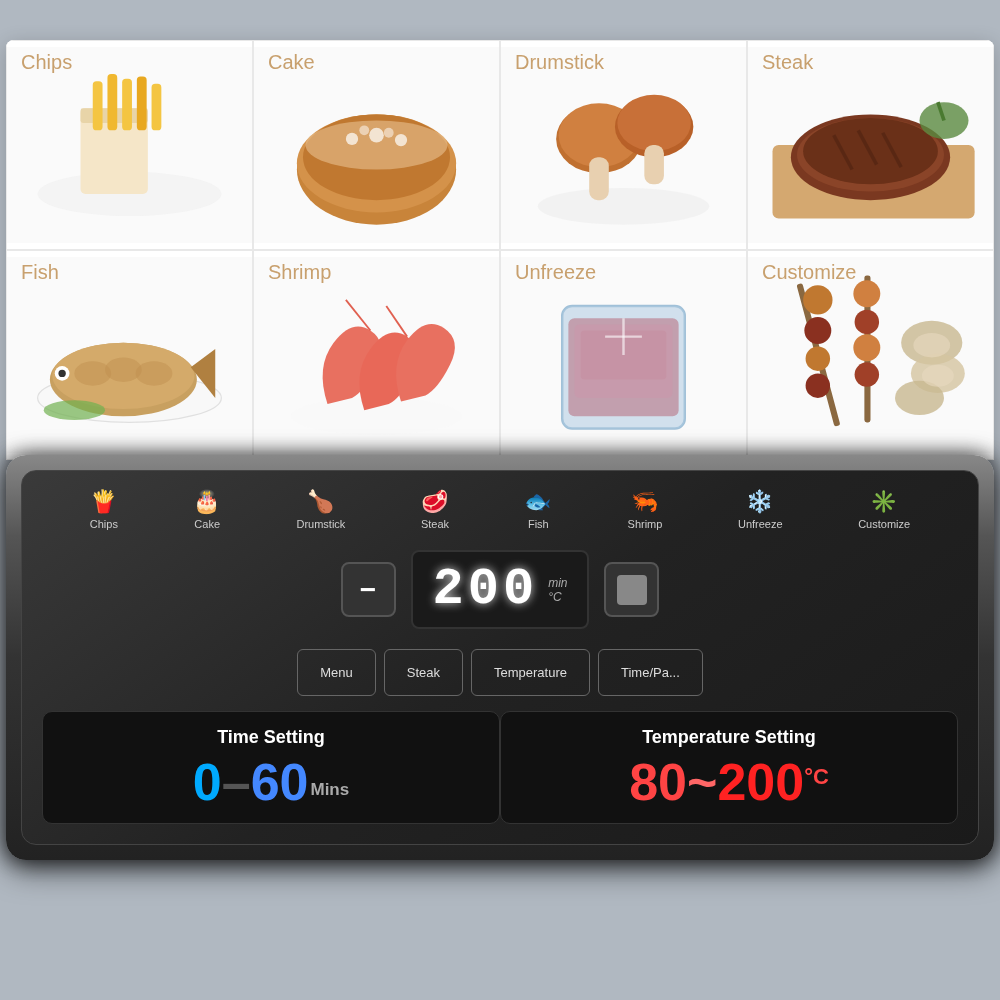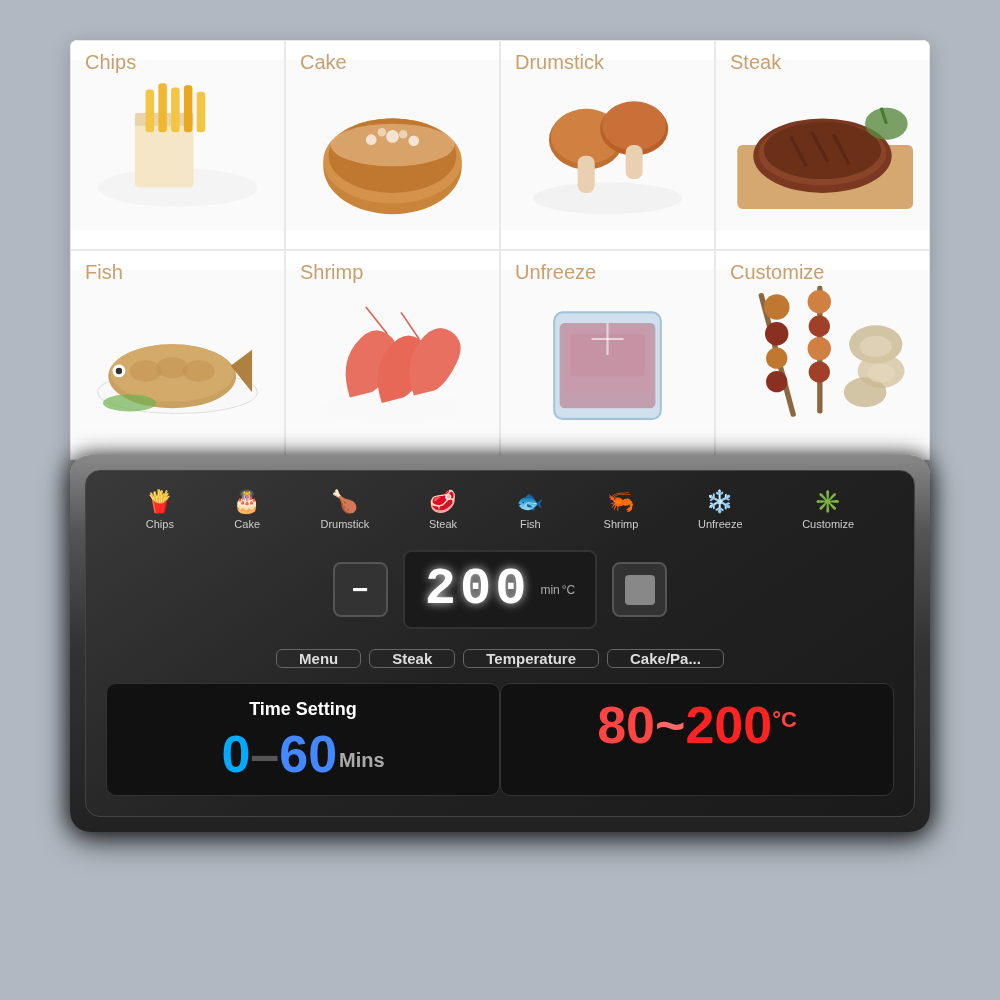--- a/index.html
+++ b/index.html
@@ -8,21 +8,21 @@
       height: 1000px;
       background: #b0b8c1;
       display: flex;
       align-items: center;
       justify-content: center;
       font-family: 'Arial', sans-serif;
       overflow: hidden;
     }
 
     .main-container {
-      width: 860px;
+      width: 988px;
       height: 920px;
       display: flex;
       flex-direction: column;
       align-items: center;
       gap: 0;
     }
 
     
     .food-grid {
       width: 100%;
@@ -130,23 +130,24 @@
       font-size: 52px;
       font-weight: bold;
       color: white;
       font-family: 'Courier New', monospace;
       letter-spacing: 4px;
       text-shadow: 0 0 10px rgba(255,255,255,0.8);
     }
 
     .lcd-units {
       display: flex;
-      flex-direction: row;
+      flex-direction: column;
       align-items: flex-start;
       gap: 2px;
+      font-style: italic;
     }
 
     .lcd-unit-text {
       font-size: 12px;
       color: #aaa;
       line-height: 1;
     }
 
     .plus-btn {
       width: 55px;
@@ -170,28 +171,27 @@
 
     
     .function-btns {
       display: flex;
       gap: 8px;
       justify-content: center;
       margin-bottom: 15px;
     }
 
     .func-btn {
-      padding: 0 22px;
+      padding: 15px 22px;
       border: 1.5px solid #666;
       border-radius: 6px;
       background: transparent;
       color: #ddd;
-      font-size: 15px;
+      font-size: 13px;
       cursor: pointer;
-      font-weight: bold;
     }
 
     
     .bottom-panels {
       display: flex;
       margin-top: 5px;
     }
 
     .info-panel {
       flex: 1;
@@ -232,21 +232,21 @@
 
     .value-blue2 {
       font-size: 52px;
       font-weight: 900;
       color: #4488ff;
       line-height: 1;
       text-align: center;
     }
 
     .value-suffix {
-      font-size: 20px;
+      font-size: 17px;
       font-weight: 600;
       color: #aaa;
       align-self: flex-end;
       padding-bottom: 8px;
       margin-left: 2px;
     }
 
     .value-red {
       font-size: 52px;
       font-weight: 900;
@@ -518,36 +518,37 @@
         </div>
         <div class="plus-btn">
           <div class="plus-btn-inner"></div>
         </div>
       </div>
 
       <div class="function-btns">
         <button class="func-btn">Menu</button>
         <button class="func-btn">Steak</button>
         <button class="func-btn">Temperature</button>
-        <button class="func-btn">Cake/Pa...</button>
+        <button class="func-btn">Time/Pa...</button>
       </div>
 
       <div class="bottom-panels">
 
         <div class="info-panel">
           <div class="info-panel-title">Time Setting</div>
           <div class="info-panel-value">
             <span class="value-blue">0</span>
             <span class="value-separator">–</span>
             <span class="value-blue2">60</span>
             <span class="value-suffix">Mins</span>
           </div>
         </div>
 
         <div class="info-panel">
+          <div class="info-panel-title">Temperature Setting</div>
           <div class="info-panel-value">
             <span class="value-red">80</span>
             <span class="value-tilde">~</span>
             <span class="value-red2">200</span>
             <span class="value-deg">°C</span>
           </div>
         </div>
       </div>
     </div>
   </div>

